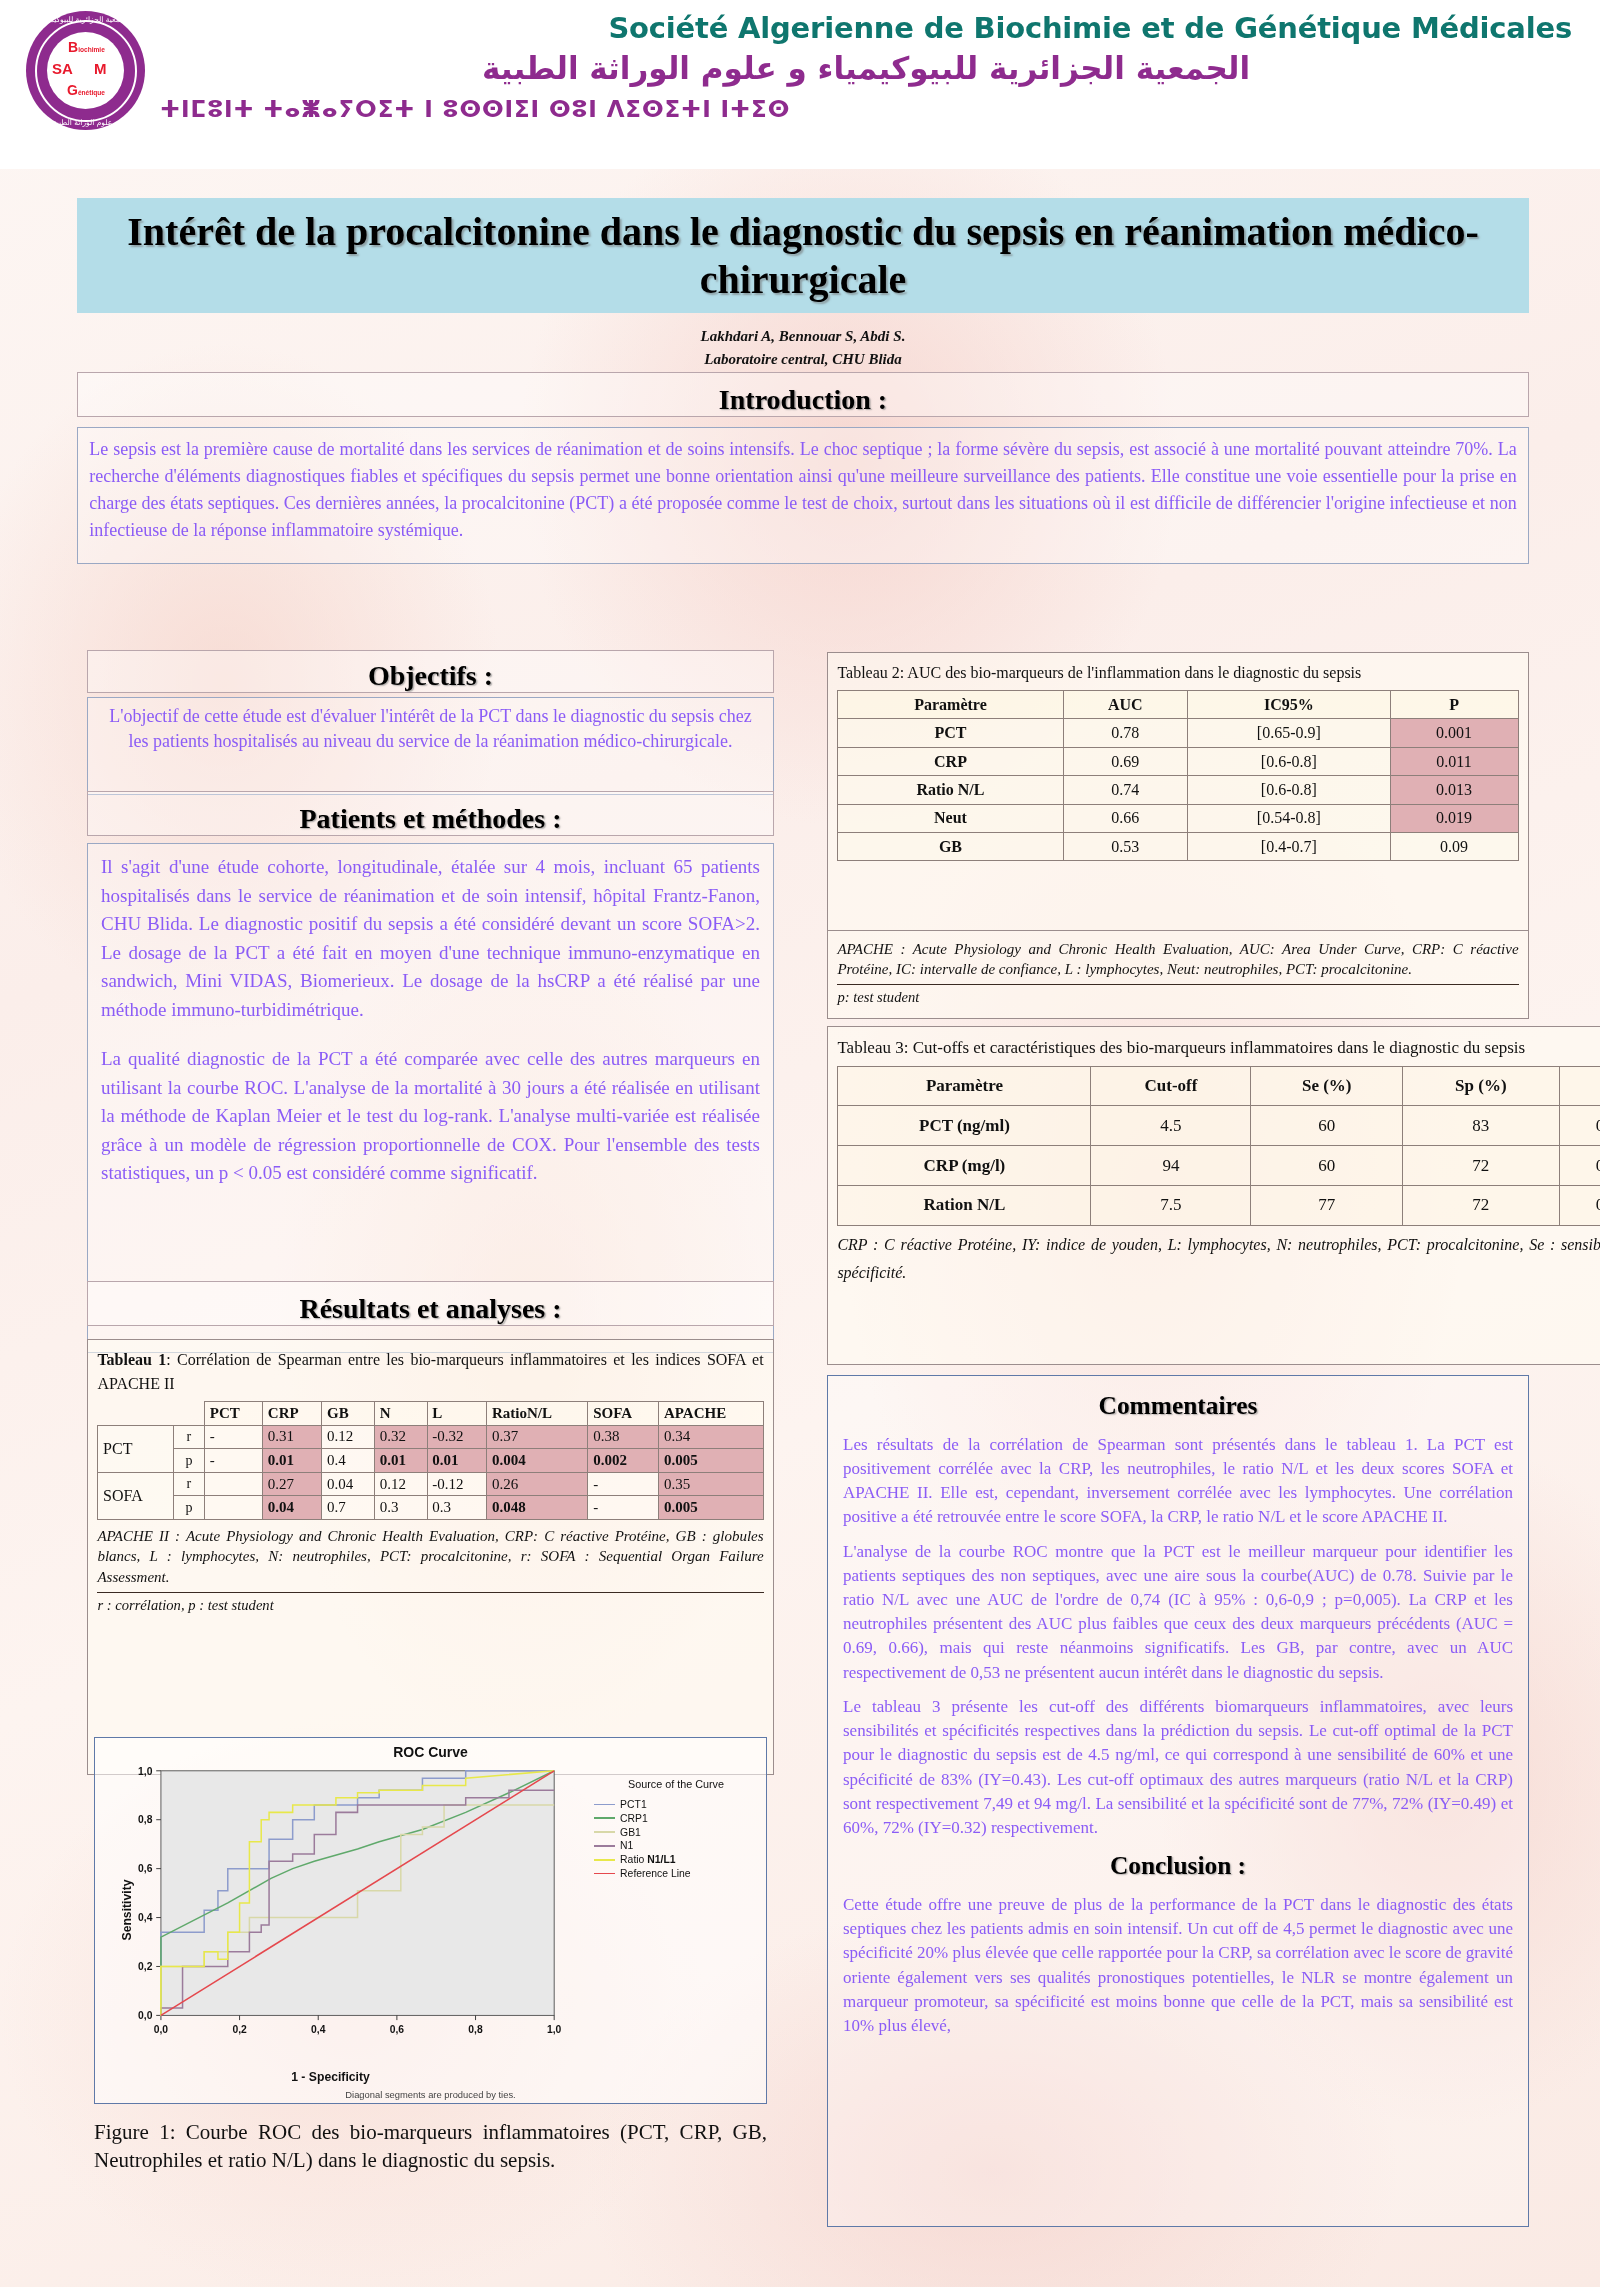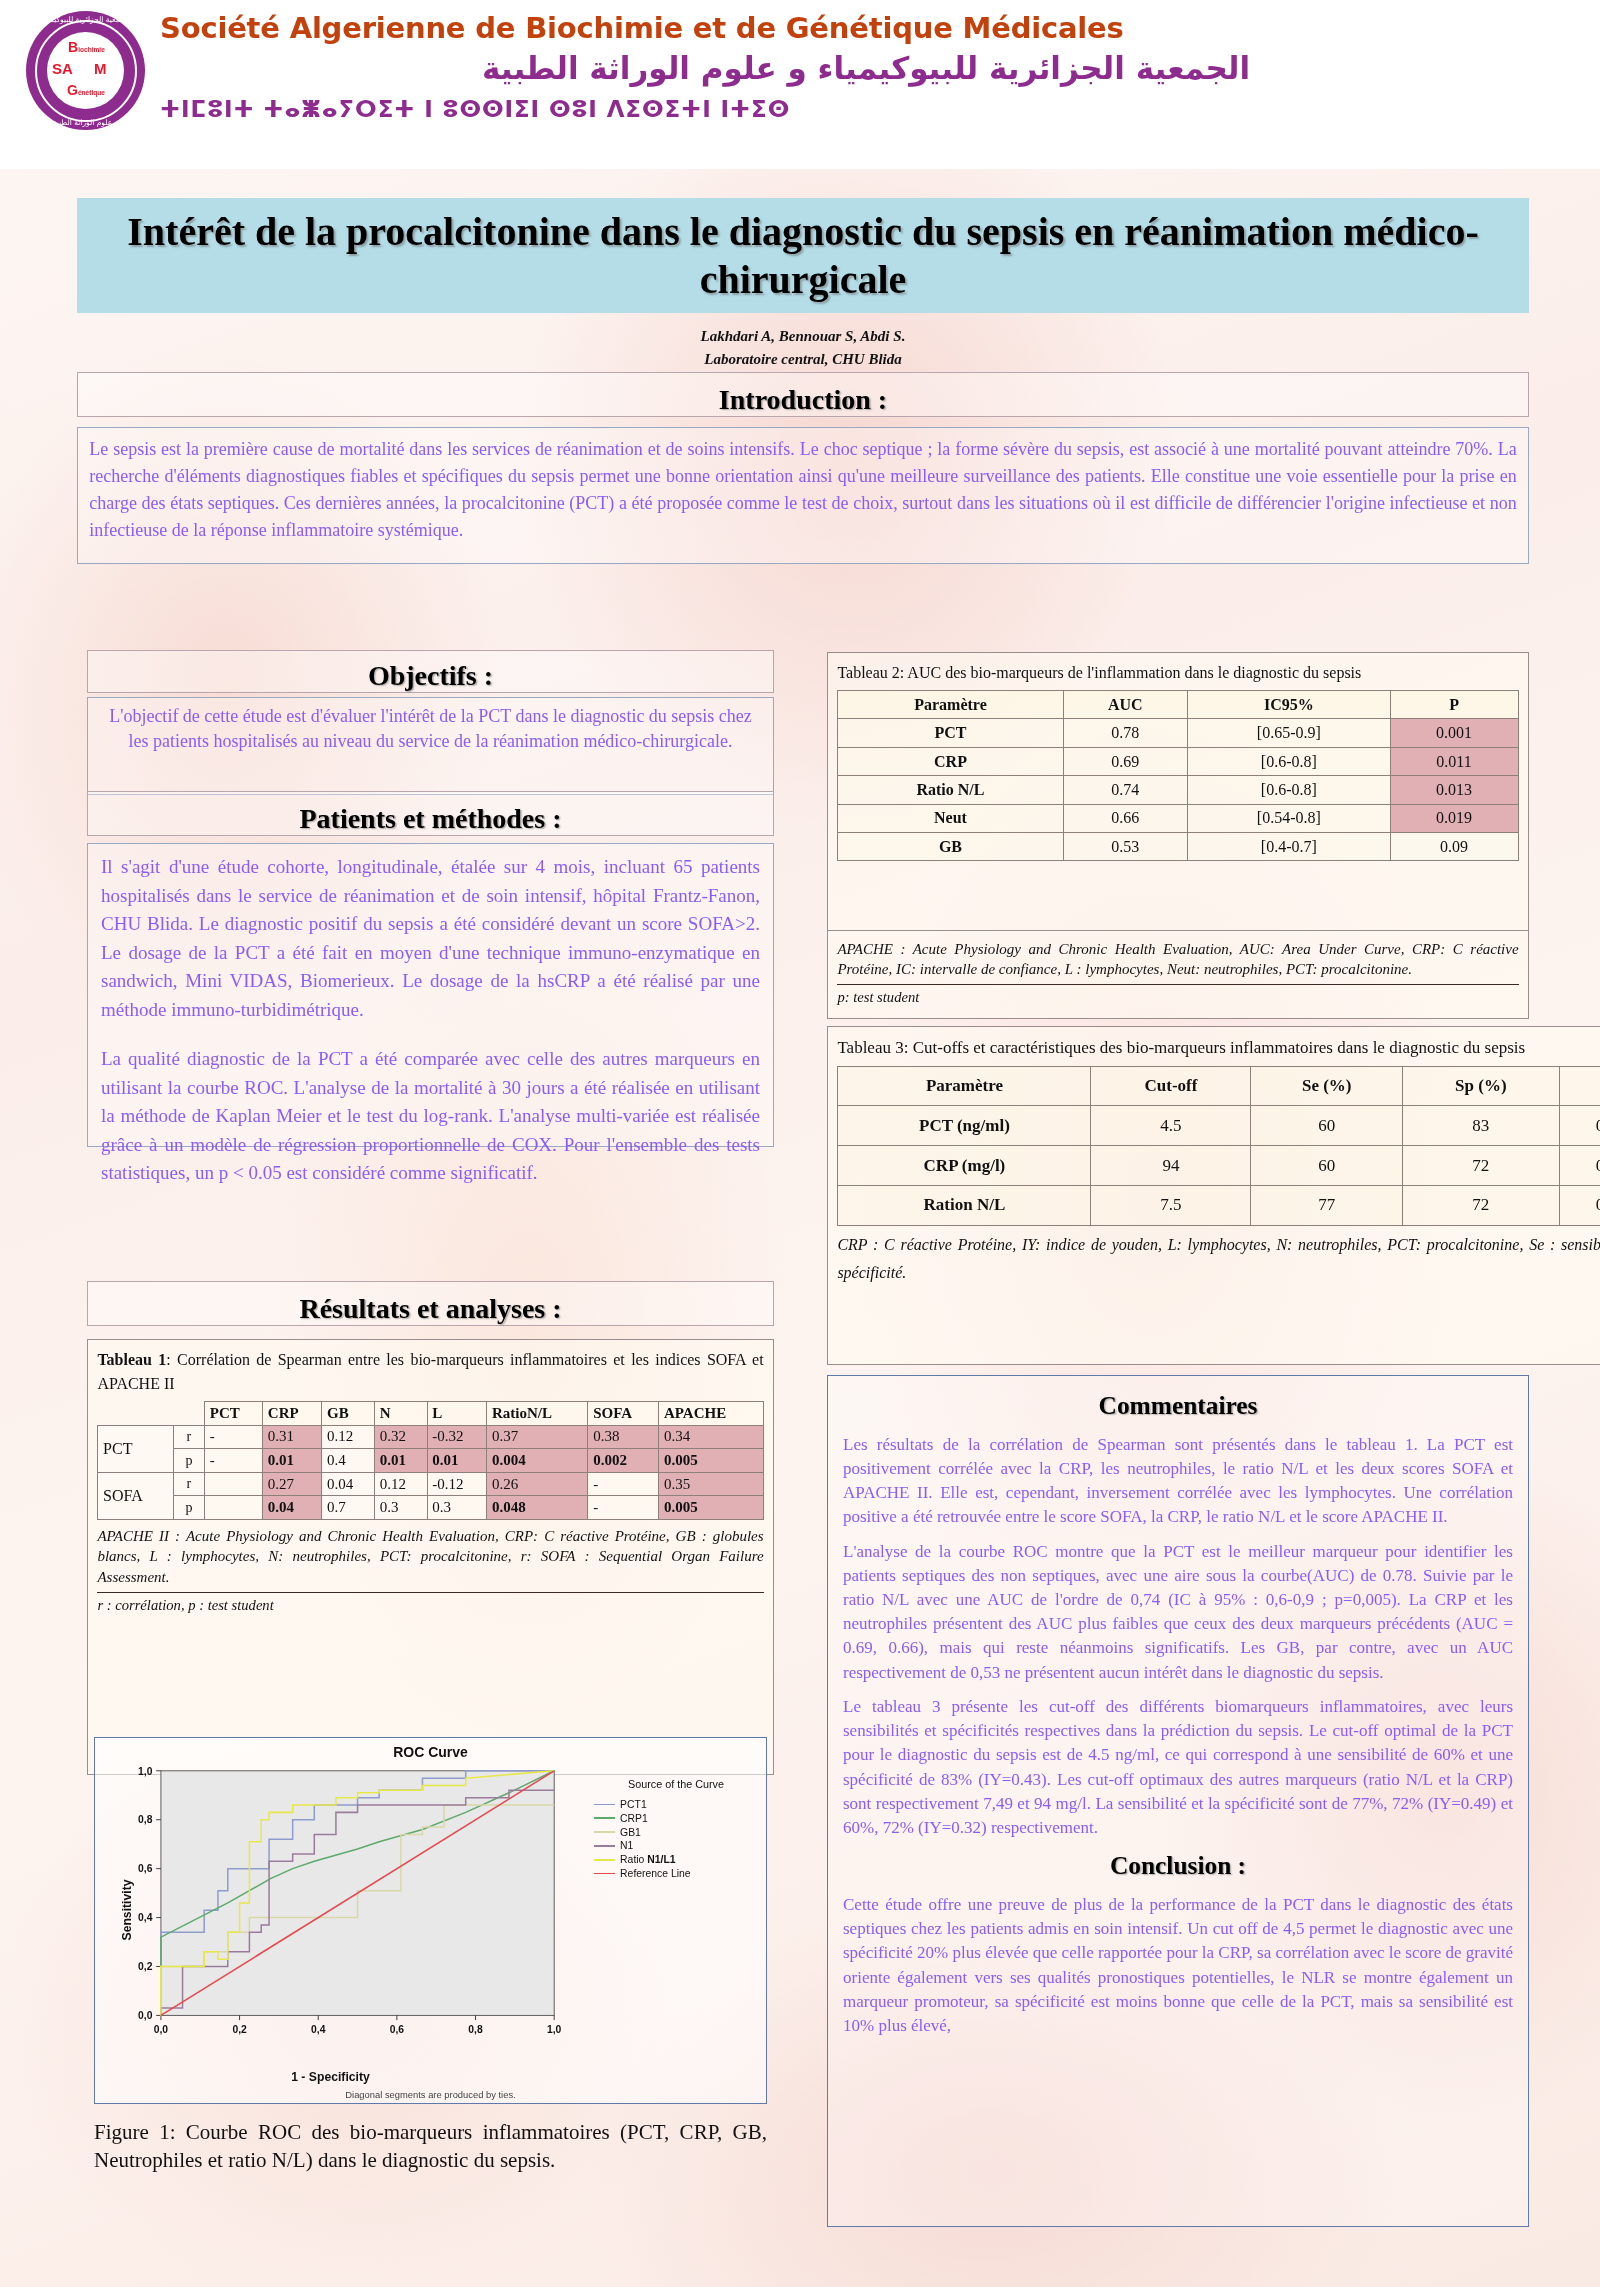--- a/index.html
+++ b/index.html
@@ -47,22 +47,22 @@
   .logo .L{position:absolute;color:#e8192c;font-weight:bold;font-family:"Liberation Sans",sans-serif;}
   .logo .lb{left:42px;top:28px;font-size:14px;}
   .logo .lb small{font-size:6.6px;}
   .logo .ls{left:26px;top:49px;font-size:15px;}
   .logo .lm{left:68px;top:49px;font-size:15px;}
   .logo .lg{left:41px;top:71px;font-size:14px;}
   .logo .lg small{font-size:6.6px;}
 
   .soc-lines{position:absolute;left:160px;top:13px;width:1412px;}
   .soc-fr{
-    font-family:"DejaVu Sans",sans-serif;font-weight:bold;color:#c2410c;
-    font-size:29px;letter-spacing:-0.2px;line-height:1.1;white-space:nowrap;
+    font-family:"DejaVu Sans",sans-serif;font-weight:bold;color:#0f766e;
+    font-size:29px;letter-spacing:-0.2px;line-height:1.1;white-space:nowrap;text-align:right;
   }
   .soc-ar{
     font-family:"DejaVu Sans",sans-serif;font-weight:bold;color:#8e2b8e;
     font-size:31px;line-height:1.25;direction:rtl;text-align:center;margin-top:3.8px;
   }
   .soc-tf{
     font-family:"DejaVu Sans",sans-serif;font-weight:bold;color:#8e2b8e;
     font-size:23px;letter-spacing:0.9px;margin-top:9px;
   }
 
@@ -104,21 +104,21 @@
   #intro-head{left:77px;top:372px;width:1452px;height:45px;position:absolute;}
   #intro-body{left:77px;top:427px;width:1452px;height:137px;position:absolute;padding:7.5px 11.3px;}
   #intro-body .para{font-size:18px;line-height:1.5;}
 
   
   #obj-head{position:absolute;left:87px;top:650px;width:687px;height:43px;}
   #obj-body{position:absolute;left:87px;top:697px;width:687px;height:98px;padding:5.6px 13px;box-sizing:border-box;}
   #obj-body .para{font-size:18px;text-align:center;line-height:1.4;}
 
   #pm-head{position:absolute;left:87px;top:791px;width:687px;height:45px;}
-  #pm-body{position:absolute;left:87px;top:843px;width:687px;height:304px;padding:9.4px 13px;box-sizing:border-box;}
+  #pm-body{position:absolute;left:87px;top:843px;width:687px;height:510px;padding:9.4px 13px;box-sizing:border-box;}
   #pm-body .para{font-size:19px;line-height:1.5;}
   #pm-body .para + .para{margin-top:21px;}
 
   #res-head{position:absolute;left:87px;top:1281px;width:687px;height:45px;}
 
   
   .tbl-panel{
     position:absolute;border:0.9px solid #9b8d8d;box-sizing:border-box;
     background:rgba(255,252,242,0.55);padding:7.5px 9.4px;
   }

